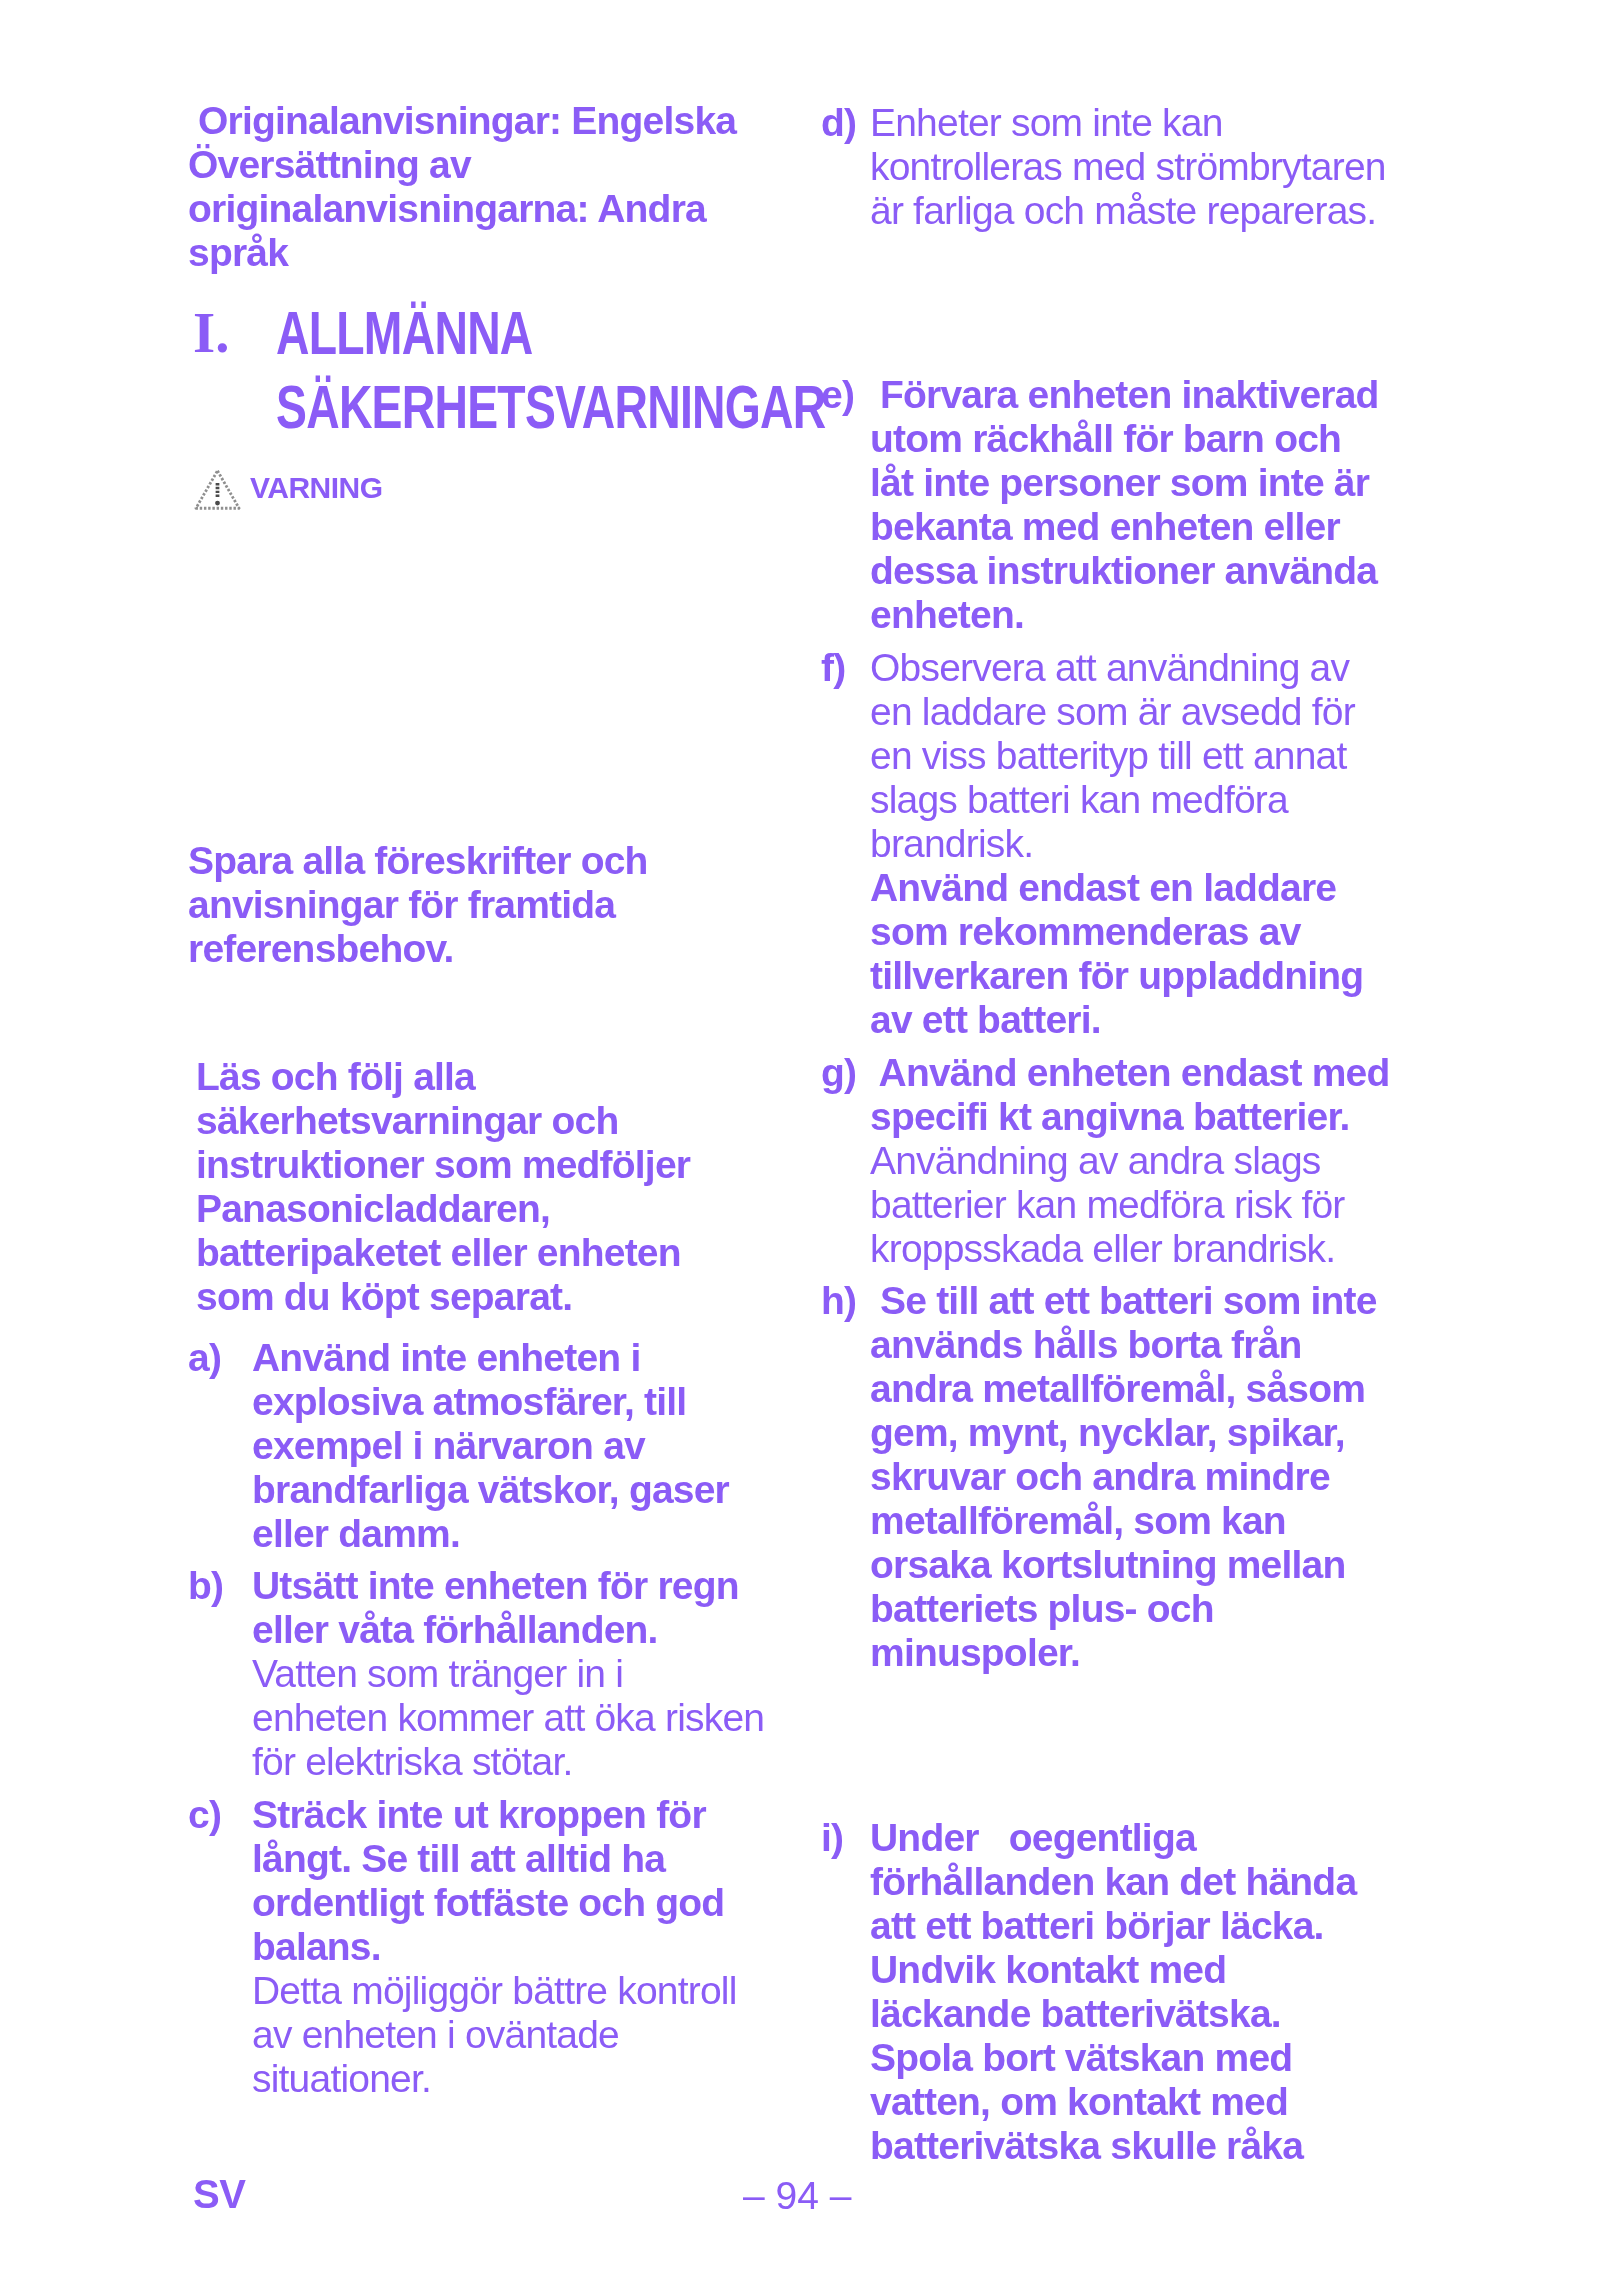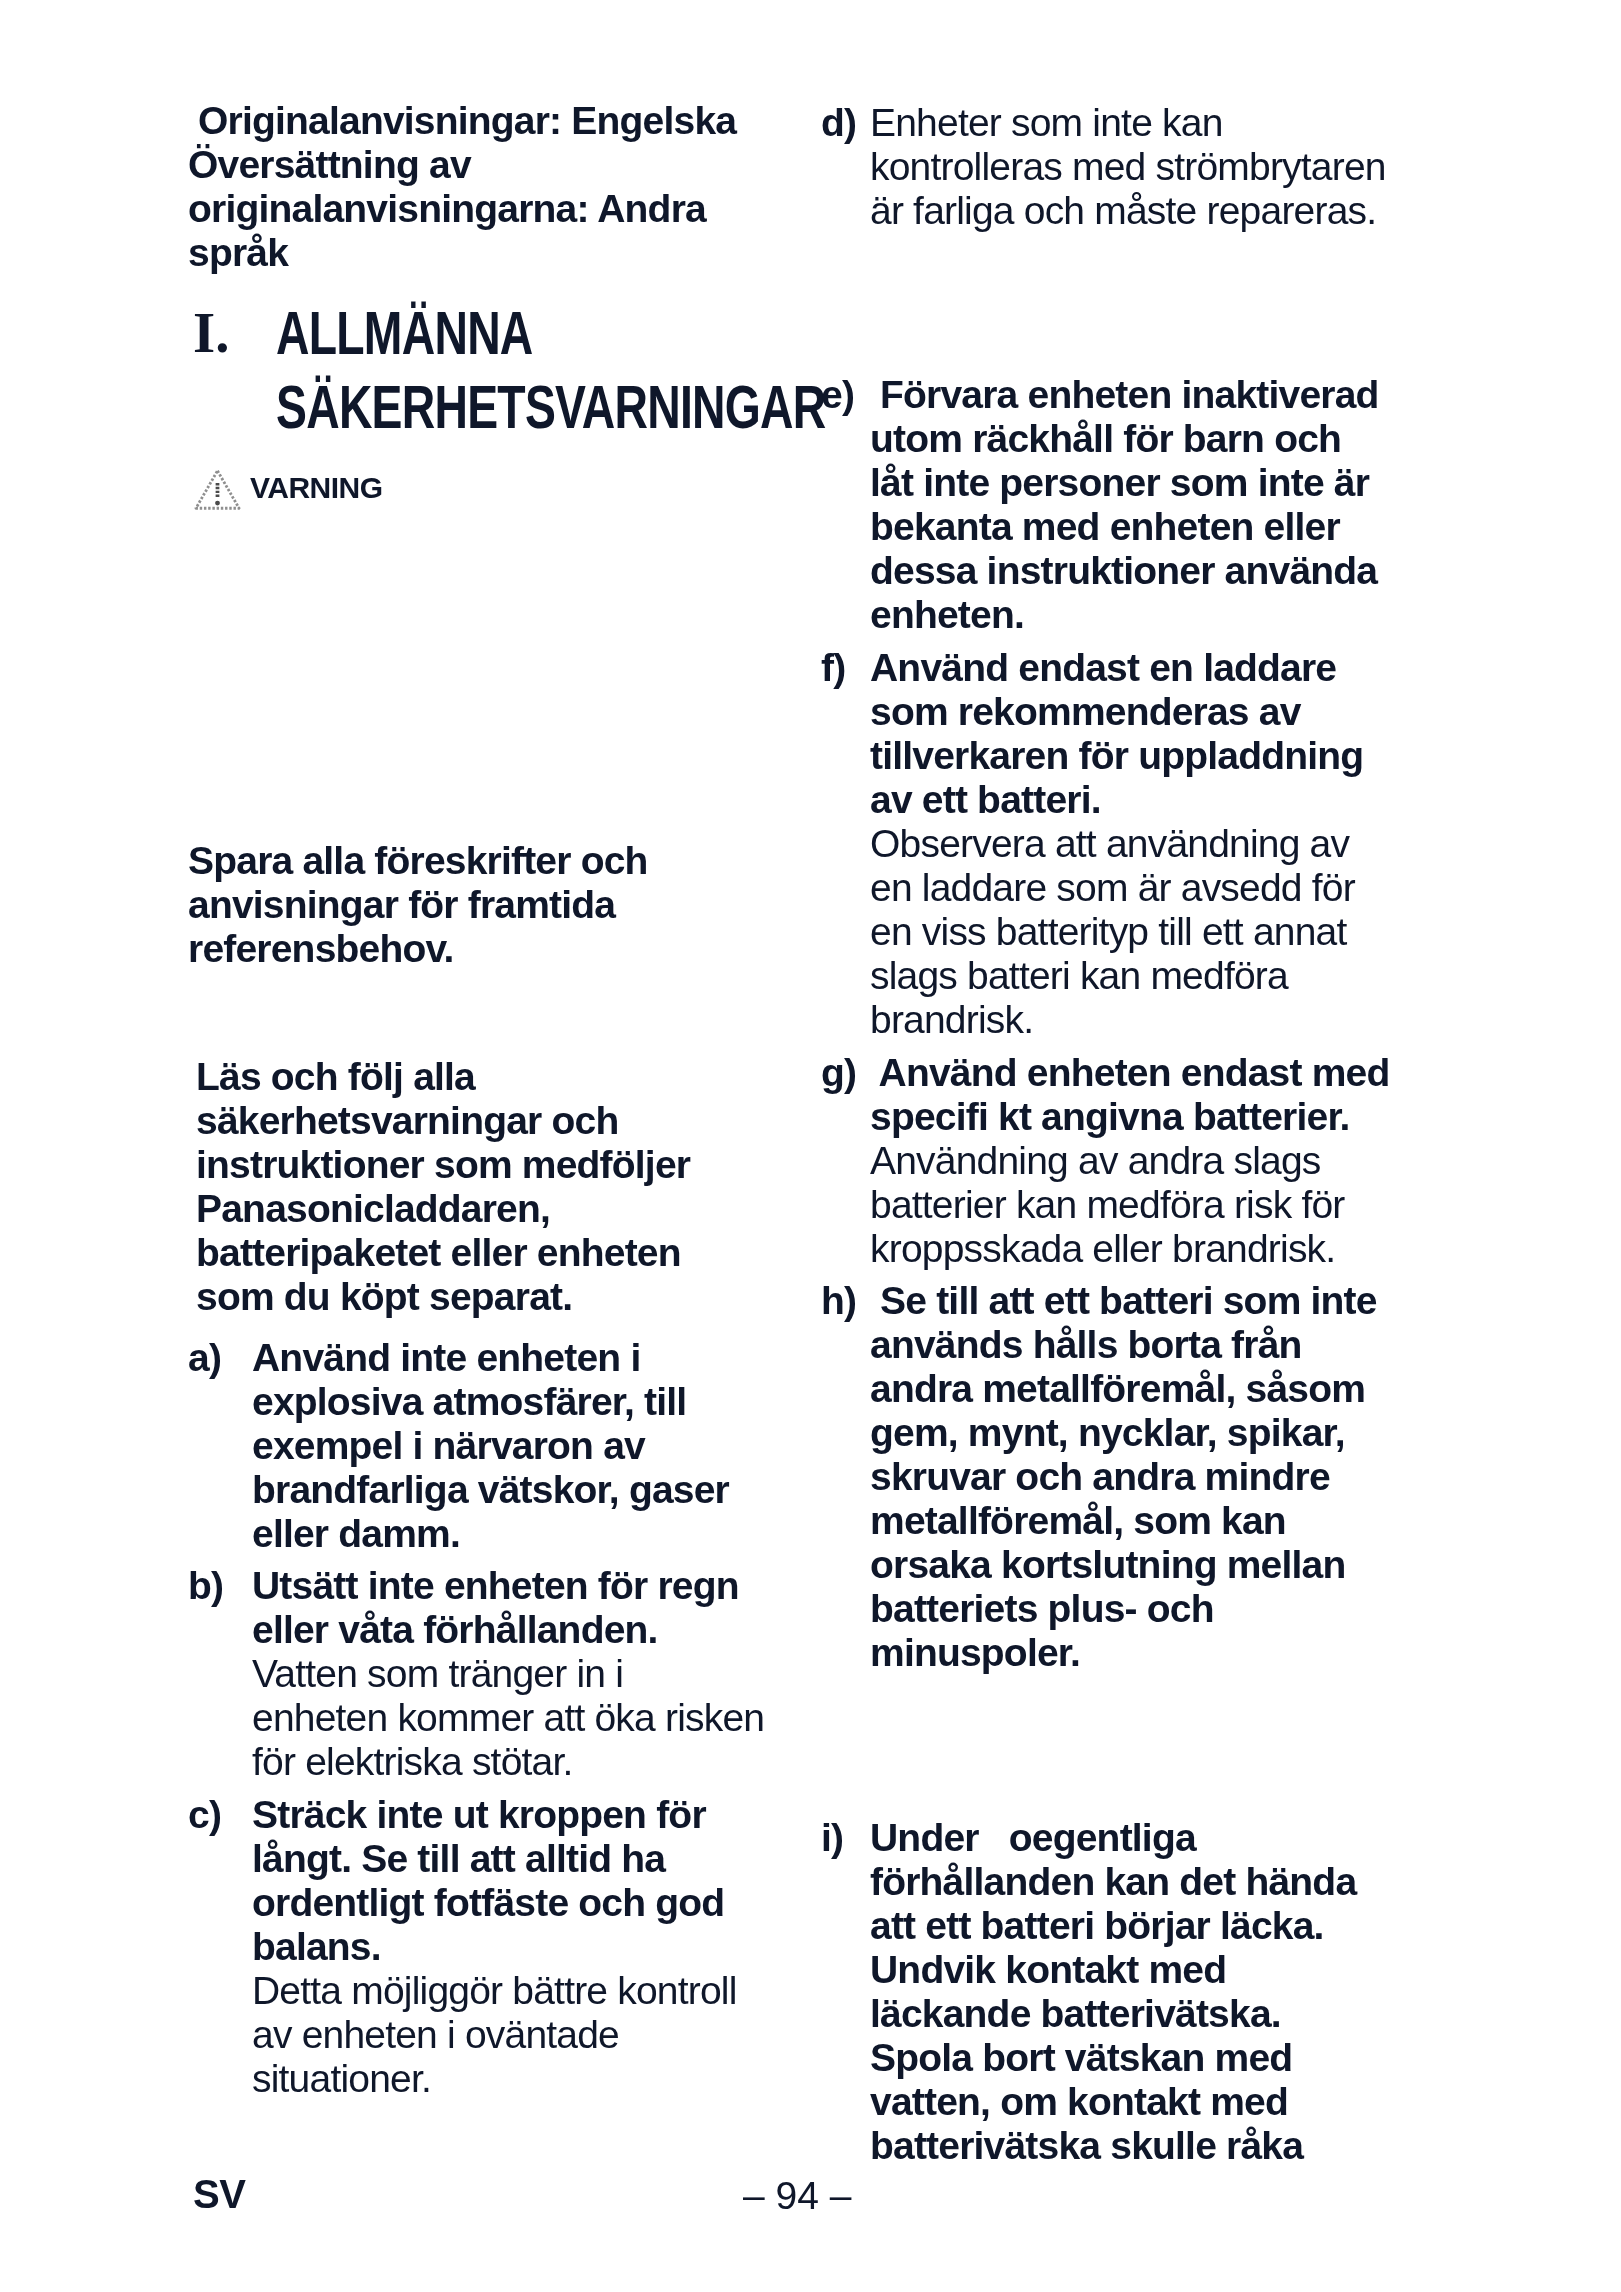--- a/index.html
+++ b/index.html
@@ -1,21 +1,21 @@
 <!DOCTYPE html>
 <html><head>
 <meta charset="utf-8">
 <style>
   html,body{margin:0;padding:0;background:#ffffff;}
   #page{
     position:relative;
     width:1621px;height:2293px;
     background:#ffffff;
     font-family:"Liberation Sans", sans-serif;
-    color:#0f172a;
+    color:#8b5cf6;
     overflow:hidden;
   }
   .blk{
     position:absolute;
     white-space:pre;
     font-size:39px;
     line-height:44px;
     font-weight:700;
     letter-spacing:-0.8px;
   }
@@ -128,29 +128,29 @@
     <div class="itext bold"> Förvara enheten inaktiverad
 utom räckhåll för barn och
 låt inte personer som inte är
 bekanta med enheten eller
 dessa instruktioner använda
 enheten.</div>
   </div>
 
   <div class="item rcol" style="left:821px;top:646px;">
     <span class="marker">f)</span>
-    <div class="itext bold">Använd endast en laddare
-som rekommenderas av
-tillverkaren för uppladdning
-av ett batteri.</div>
     <div class="itext reg">Observera att användning av
 en laddare som är avsedd för
 en viss batterityp till ett annat
 slags batteri kan medföra
 brandrisk.</div>
+    <div class="itext bold">Använd endast en laddare
+som rekommenderas av
+tillverkaren för uppladdning
+av ett batteri.</div>
   </div>
 
   <div class="item rcol" style="left:821px;top:1051px;">
     <span class="marker">g)</span>
     <div class="itext bold"> Använd enheten endast med
 specifi kt angivna batterier.</div>
     <div class="itext reg">Användning av andra slags
 batterier kan medföra risk för
 kroppsskada eller brandrisk.</div>
   </div>

